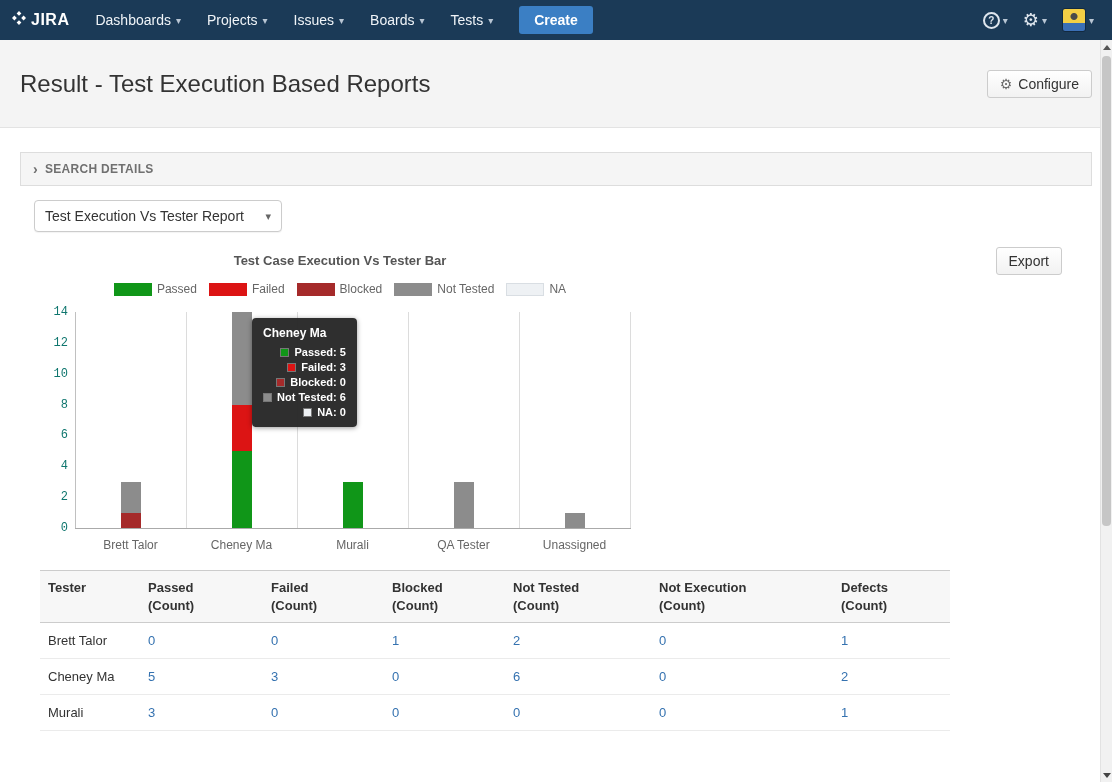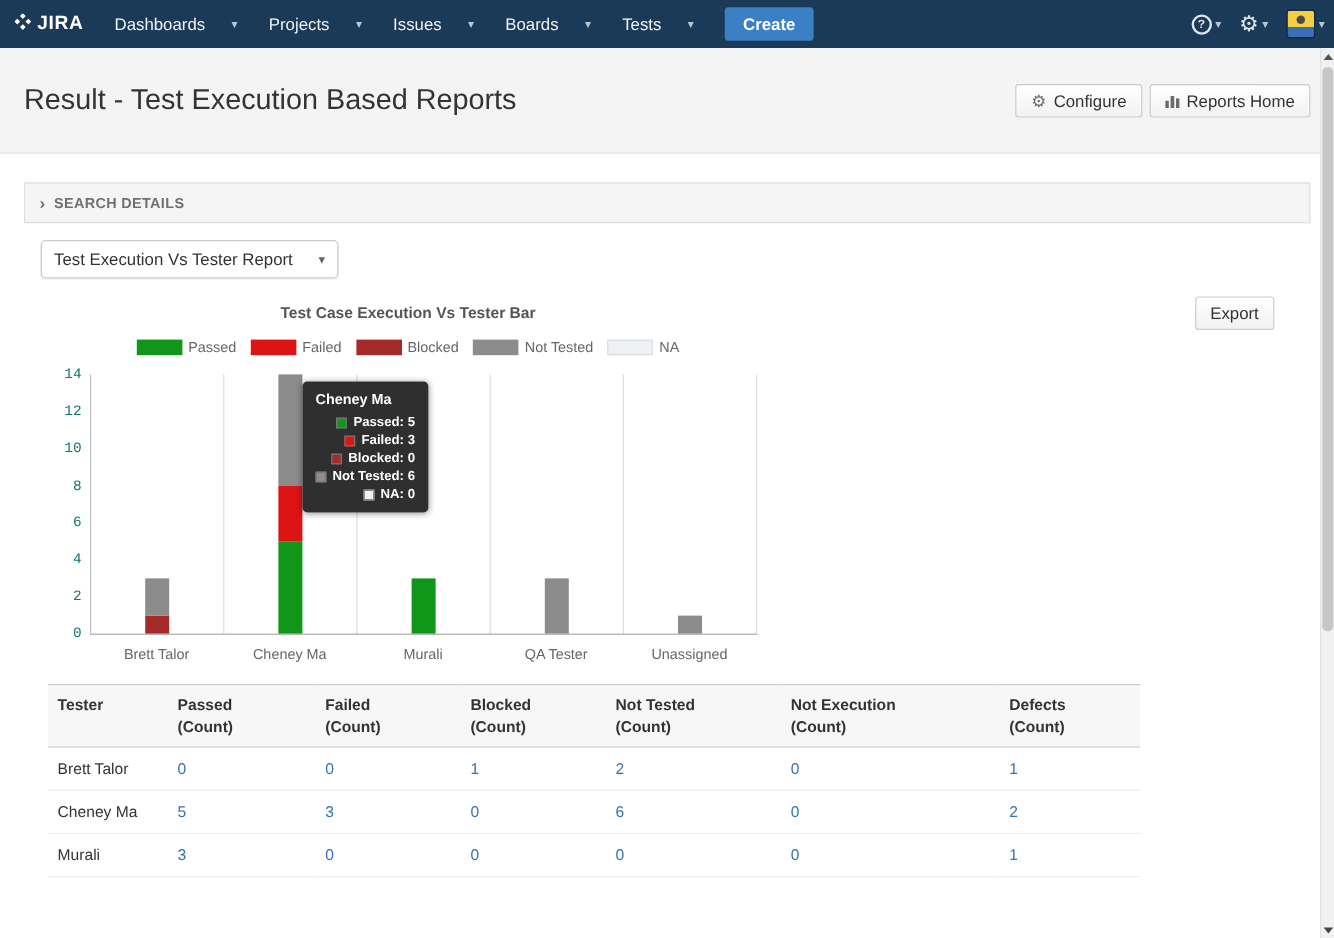--- a/index.html
+++ b/index.html
@@ -1,23 +1,23 @@
 <!DOCTYPE html>
 <html><head>
 <meta charset="utf-8">
 <style>
   * { box-sizing: border-box; margin: 0; padding: 0; }
   html, body { width: 1112px; height: 782px; overflow: hidden; }
   body { font-family: "Liberation Sans", sans-serif; background: #fff; position: relative; }
 
   
-  .topnav { height: 40px; background: #1b3a57; display: flex; align-items: center; padding: 0 8px 0 12px; color: #fff; }
+  .topnav { height: 40px; background: #1b3a57; display: flex; align-items: center; padding: 0 18px 0 12px; color: #fff; }
   .logo { display: flex; align-items: center; gap: 5px; font-weight: bold; font-size: 16px; letter-spacing: .5px; margin-right: 26px; cursor: pointer; }
   .nav-menu { display: flex; align-items: center; gap: 26px; }
-  .nav-item { display: flex; align-items: center; gap: 22px; font-size: 14px; cursor: pointer; color: #f0f4f8; }
+  .nav-item { display: flex; align-items: center; gap: 5px; font-size: 14px; cursor: pointer; color: #f0f4f8; }
   .nav-caret { font-size: 10px; color: #b9c6d4; }
   .create-btn { margin-left: 26px; background: #3b7fc4; color: #fff; border: none; border-radius: 3px; font-size: 14px; font-weight: 600; padding: 6px 15px; cursor: pointer; font-family: inherit; }
   .nav-right { margin-left: auto; display: flex; align-items: center; gap: 15px; }
   .searchbox { position: relative; }
   .searchbox input { width: 160px; height: 25px; background: rgba(255,255,255,.12); border: 1px solid #4d6b88; border-radius: 4px; color: #fff; font-size: 12px; padding: 2px 26px 2px 9px; font-family: inherit; }
   .searchbox input::placeholder { color: #b9c6d4; }
   .searchbox svg { position: absolute; right: 7px; top: 6px; }
   .nav-icon-group { display: flex; align-items: center; gap: 3px; cursor: pointer; }
   .q-circle { width: 17px; height: 17px; border: 2px solid #dfe6ee; border-radius: 50%; display: flex; align-items: center; justify-content: center; font-size: 10px; font-weight: bold; color: #dfe6ee; }
   .gear-glyph { font-size: 18px; color: #dfe6ee; line-height: 1; }
@@ -131,28 +131,20 @@
     </div>
   </div>
 </header>
 
 <div class="page-header">
   <h1 class="page-title">Result - Test Execution Based Reports</h1>
   <div class="header-buttons">
     <button class="btn">
       <span class="gear-sm">⚙</span>
       <span>Configure</span>
-    </button>
-    <button class="btn">
-      <svg width="12" height="12" viewBox="0 0 12 12">
-          <rect x="0" y="6" width="3" height="6" fill="#6b6b6b"></rect>
-          <rect x="4.5" y="2" width="3" height="10" fill="#6b6b6b"></rect>
-          <rect x="9" y="4" width="3" height="8" fill="#6b6b6b"></rect>
-        </svg>
-      <span>Reports Home</span>
     </button>
   </div>
 </div>
 
 <div class="content">
 
   <div class="collapse-bar">
     <span class="chev">›</span>
     <span>SEARCH DETAILS</span>
   </div>

